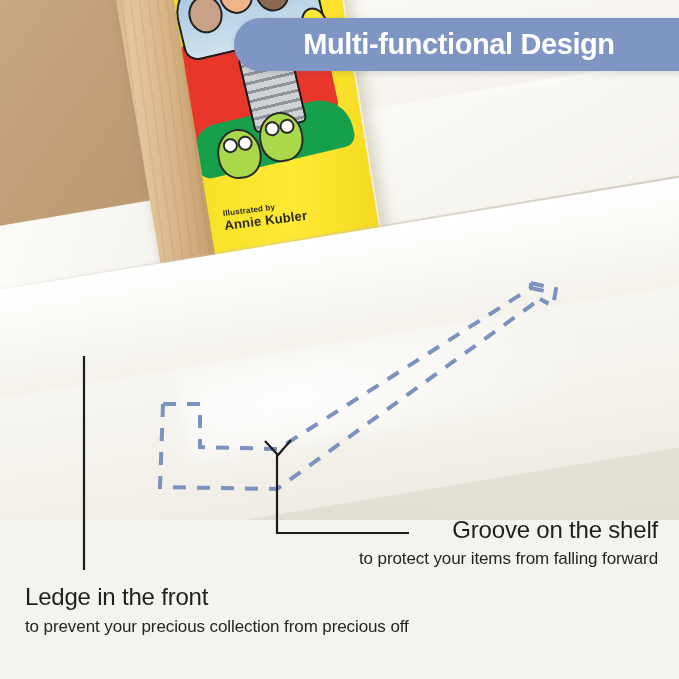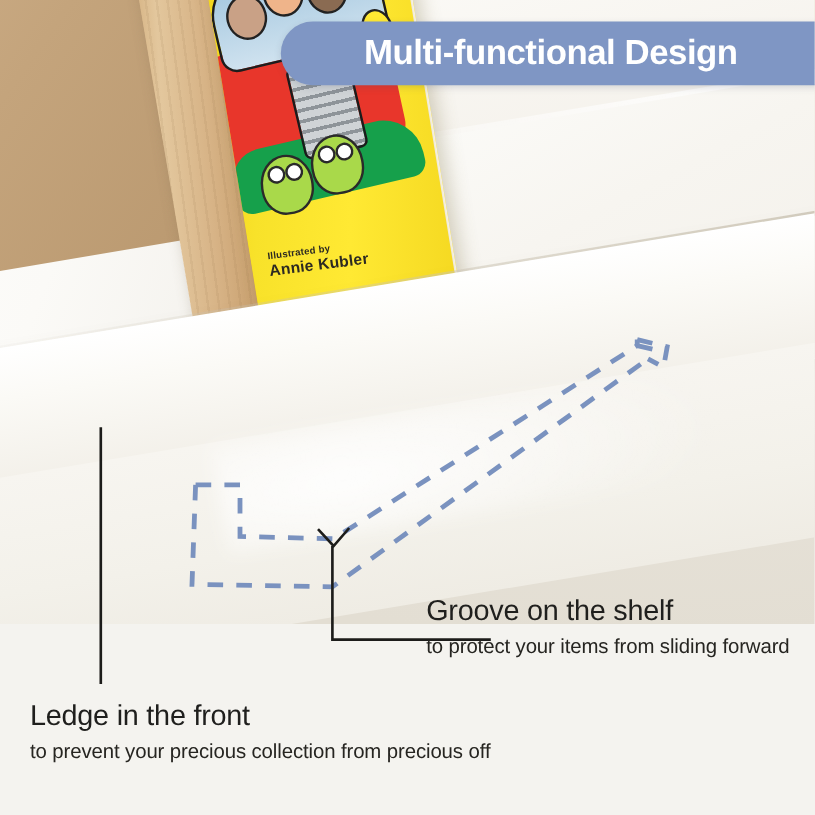--- a/index.html
+++ b/index.html
@@ -139,21 +139,21 @@
      display:flex;align-items:center;justify-content:center;
      box-shadow:0 2px 6px rgba(60,70,100,.18);}
   .banner-text{color:#ffffff;font-size:29px;font-weight:bold;letter-spacing:-.4px;
      padding-right:10px;white-space:nowrap;}
 
   
   .cap{position:absolute;color:#1f1f1d;}
   .cap-title{font-size:24px;font-weight:400;letter-spacing:-.2px;white-space:nowrap;}
   .cap-sub{font-size:17px;font-weight:400;letter-spacing:-.1px;white-space:nowrap;color:#262521;}
 
-  .groove-cap{right:21px;top:496px;text-align:left;}
+  .groove-cap{right:21px;top:516px;text-align:right;}
   .groove-cap .cap-sub{margin-top:5px;}
   .ledge-cap{left:25px;top:583px;text-align:left;}
   .ledge-cap .cap-sub{margin-top:6px;}
 </style>
 </head>
 <body>
 
 <div class="stage">
 
   <div class="photo">
@@ -228,21 +228,21 @@
 
     <path d="M84,356 L84,570" fill="none" stroke="#1c1c1a" stroke-width="2.2"></path>
   </svg>
 
   <div class="banner">
     <span class="banner-text">Multi-functional Design</span>
   </div>
 
   <div class="cap groove-cap">
     <div class="cap-title">Groove on the shelf</div>
-    <div class="cap-sub">to protect your items from sliding forward</div>
+    <div class="cap-sub">to protect your items from falling forward</div>
   </div>
 
   <div class="cap ledge-cap">
     <div class="cap-title">Ledge in the front</div>
     <div class="cap-sub">to prevent your precious collection from precious off</div>
   </div>
 
 </div>
 
 </body></html>

